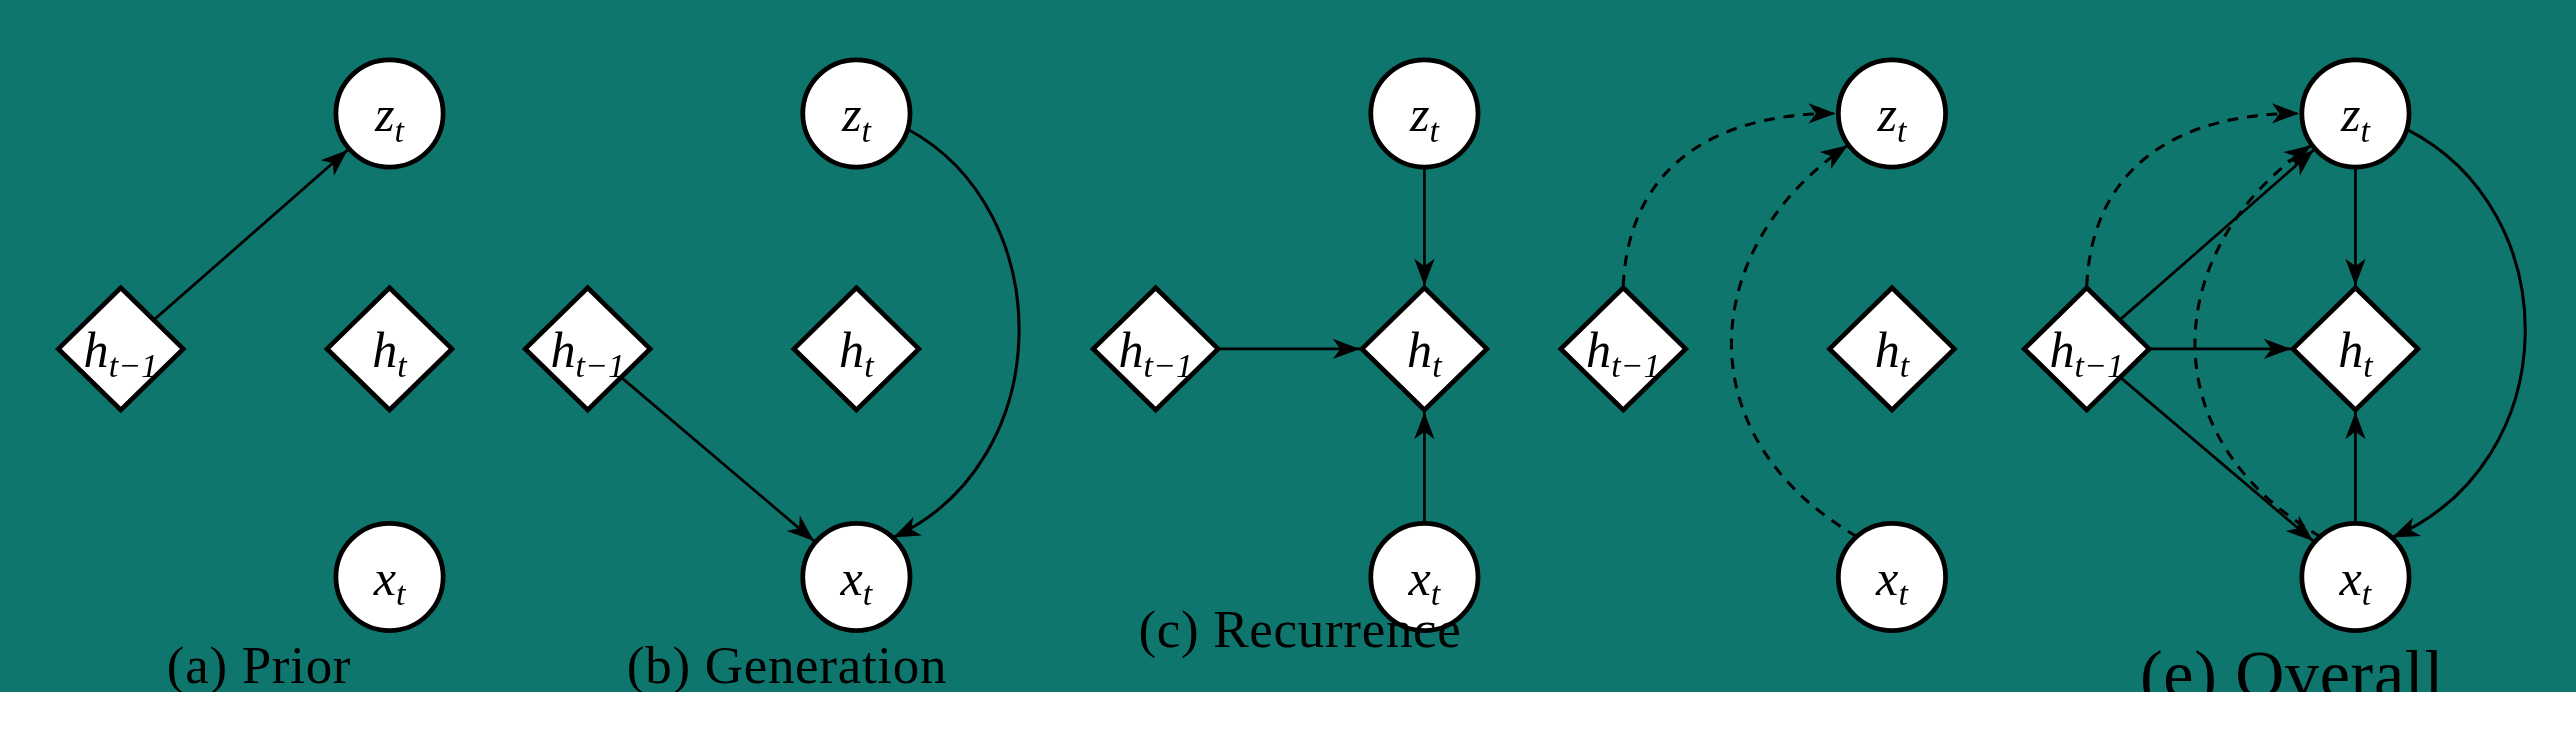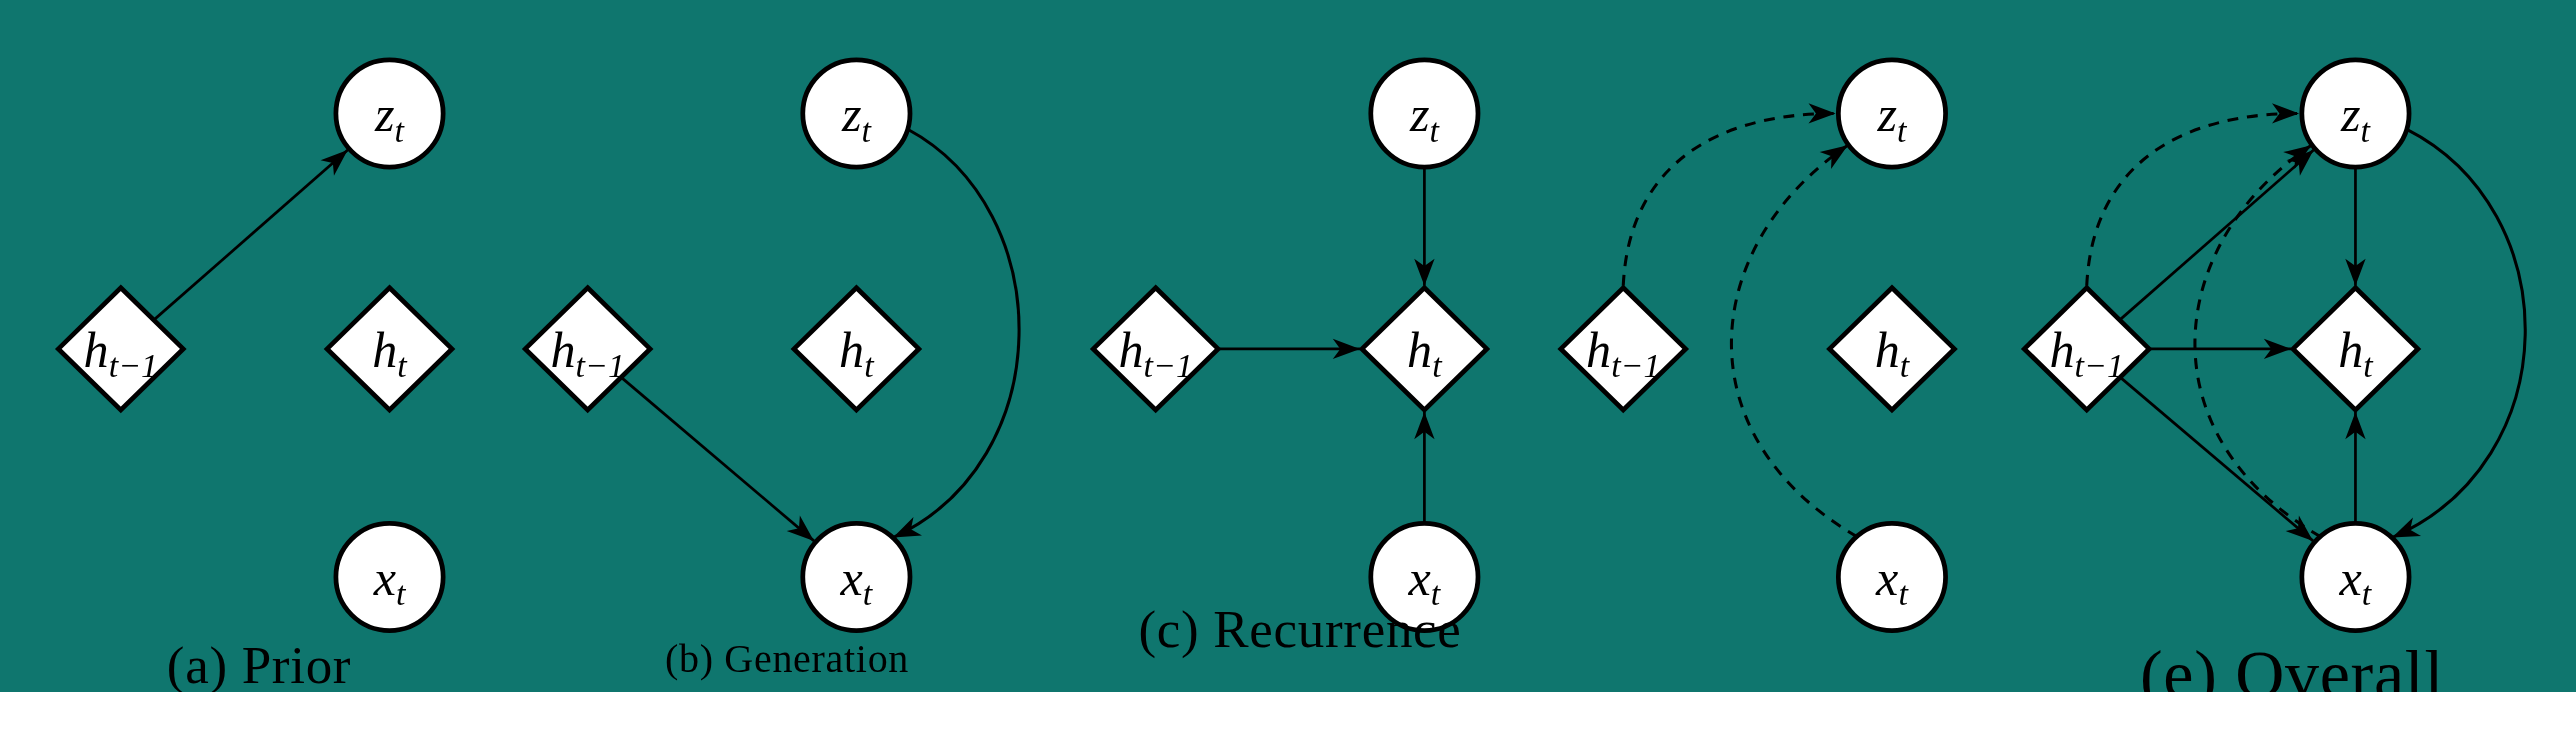--- a/index.html
+++ b/index.html
@@ -138,17 +138,17 @@
           <polygon points="3471,424 3563,514 3471,604 3379,514" fill="#ffffff" stroke="#000000" stroke-width="7" stroke-linejoin="miter"></polygon>
           <text x="3471" y="540" text-anchor="middle" font-family="&quot;Liberation Serif&quot;,&quot;DejaVu Serif&quot;,serif" font-style="italic" fill="#000000"><tspan font-size="74">h</tspan><tspan font-size="50" dy="16">t</tspan></text>
         </g>
         <g>
           <circle cx="3471" cy="850" r="79" fill="#ffffff" stroke="#000000" stroke-width="7"></circle>
           <text x="3471" y="876" text-anchor="middle" font-family="&quot;Liberation Serif&quot;,&quot;DejaVu Serif&quot;,serif" font-style="italic" fill="#000000"><tspan font-size="74">x</tspan><tspan font-size="50" dy="16">t</tspan></text>
         </g>
       </g>
     </svg>
   <div class="caption" style="left: 259px; top: 635px; font-size: 53px;">(a) Prior</div>
-  <div class="caption" style="left: 787px; top: 635px; font-size: 40px;">(b) Generation</div>
+  <div class="caption" style="left: 787px; top: 635px; font-size: 53px;">(b) Generation</div>
   <div class="caption" style="left: 1300px; top: 599px; font-size: 53px;">(c) Recurrence</div>
   <div class="caption" style="left: 2292px; top: 635px; font-size: 68px;">(e) Overall</div>
 </div>
 
 
 </body></html>

